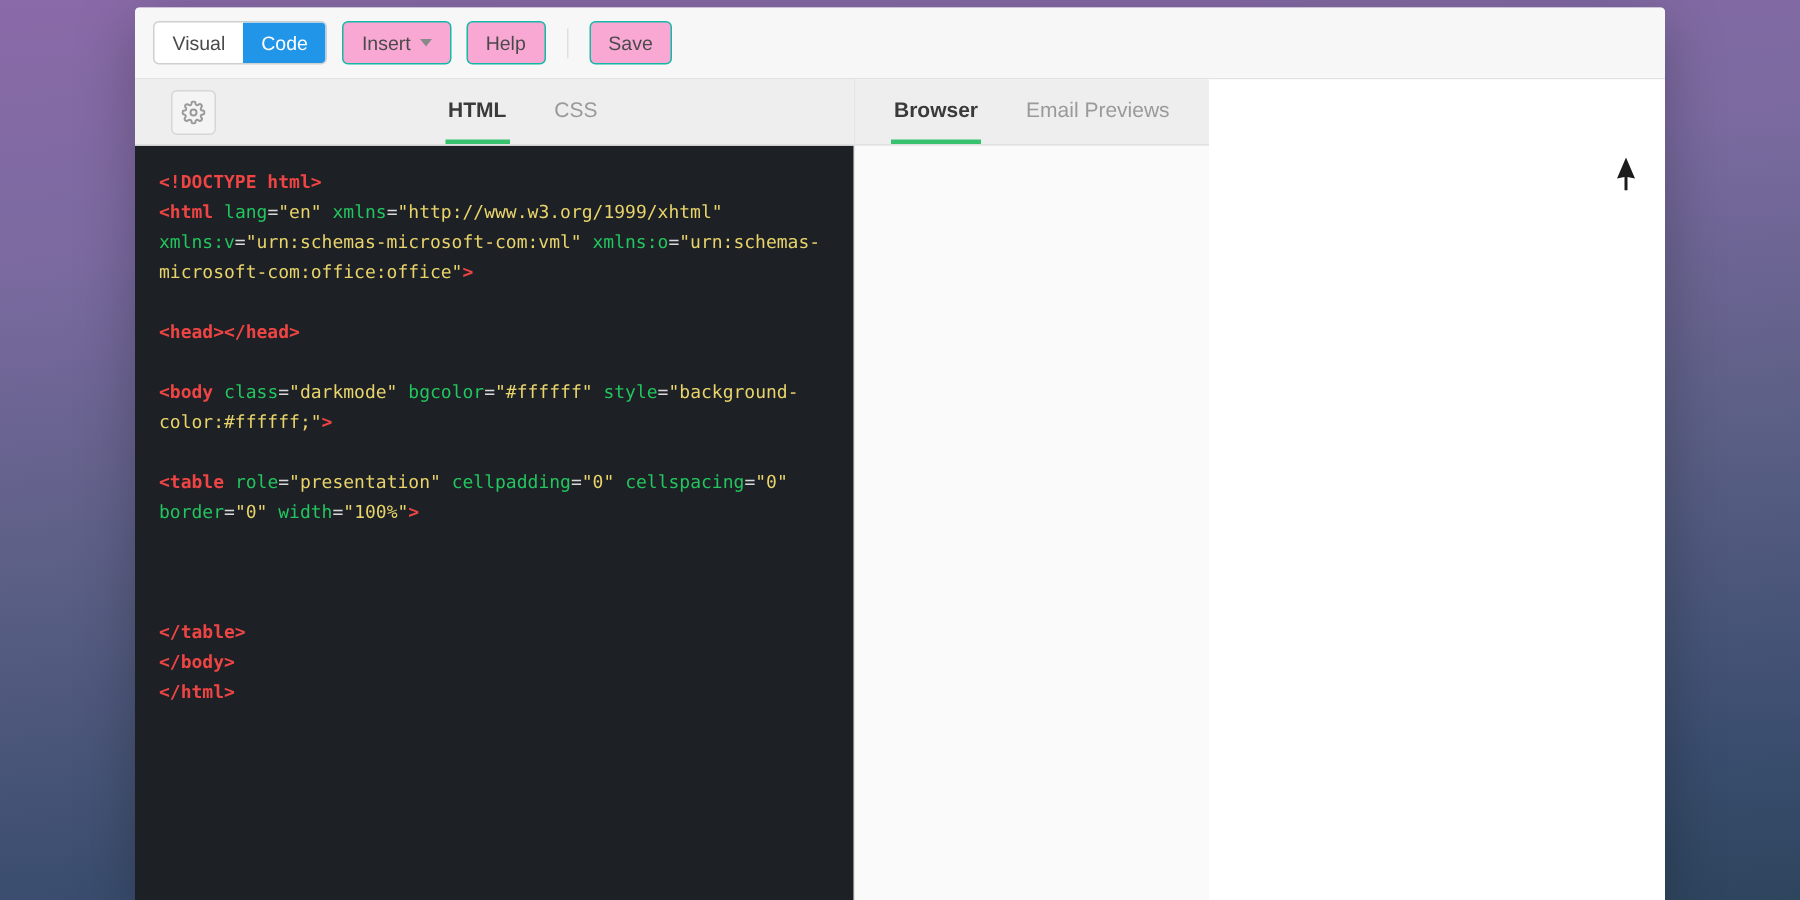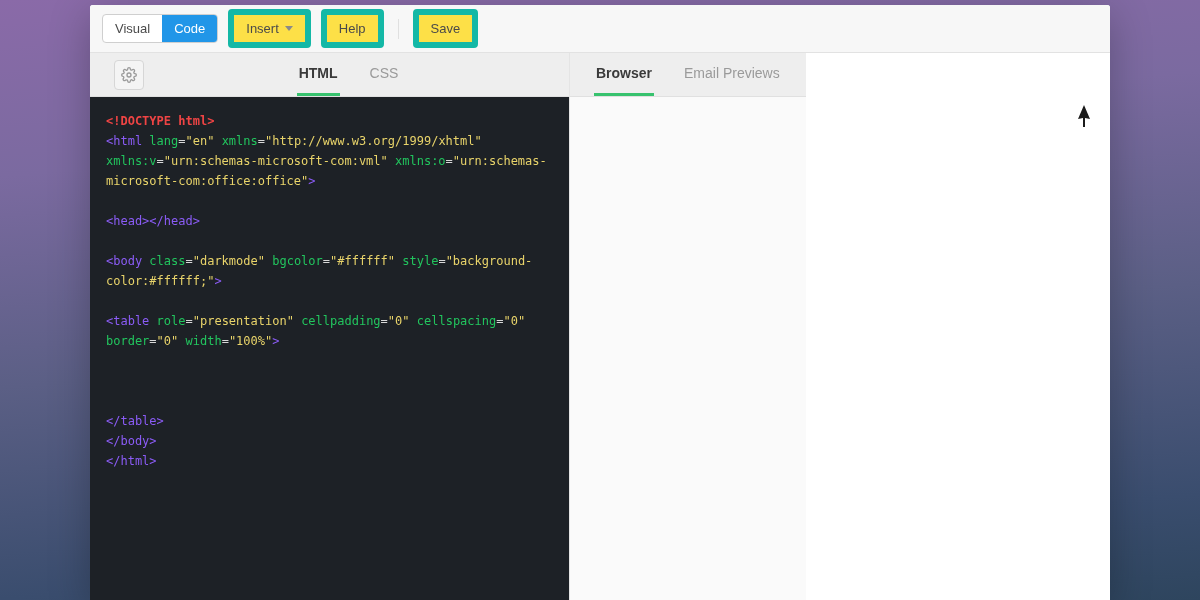--- a/index.html
+++ b/index.html
@@ -30,21 +30,21 @@
   .topbar .right { display: flex; align-items: center; gap: 8px; }
   .seg {
     display: inline-flex; border: 1px solid #cfcfcf; border-radius: 4px; overflow: hidden; background: #fff;
   }
   .seg button {
     border: none; background: transparent; font-size: 13px; color: #4a4a4a;
     padding: 6px 12px; cursor: pointer;
   }
   .seg button.active { background: #2196e8; color: #fff; }
   .btn {
-    border: 6px solid #14b8a6; background: #fde047; border-radius: 4px;
+    border: 1px solid #14b8a6; background: #f9a8d4; border-radius: 4px;
     font-size: 13px; color: #4a4a4a; padding: 6px 12px; cursor: pointer;
     display: inline-flex; align-items: center; gap: 6px;
   }
   .chev {
     width: 0; height: 0; border-left: 4px solid transparent; border-right: 4px solid transparent;
     border-top: 5px solid #8a8a8a; display: inline-block;
   }
   .vdiv { width: 1px; height: 20px; background: #e0e0e0; margin: 0 4px; }
 
   .panels { flex: 1; display: flex; min-height: 0; }
@@ -66,21 +66,21 @@
     display: flex; align-items: center; font-size: 14px; color: #9a9a9a; cursor: pointer;
     border-bottom: 3px solid transparent; padding: 0 2px;
   }
   .tab.active { color: #3a3a3a; font-weight: 600; border-bottom-color: #37c26e; }
 
   .editor {
     flex: 1; background: #1d2126; color: #d8d8d8; font-family: Menlo, Consolas, monospace;
     font-size: 12px; line-height: 20px; padding: 14px 16px; overflow: auto; white-space: pre-wrap;
   }
   .tok-doctype { color: #ef4444; font-weight: 600; }
-  .tok-tag { color: #8b5cf6; }
+  .tok-tag { color: #ef4444; font-weight: bold; }
   .tok-attr { color: #22c55e; }
   .tok-eq { color: #d8d8d8; }
   .tok-val { color: #e9d46a; }
 
   .preview { flex: 1; background: #ffffff; position: relative; }
   .cursor-arrow {
     position: absolute; left: 270px; top: 52px; width: 16px; height: 22px;
   }
 </style>
 </head>

